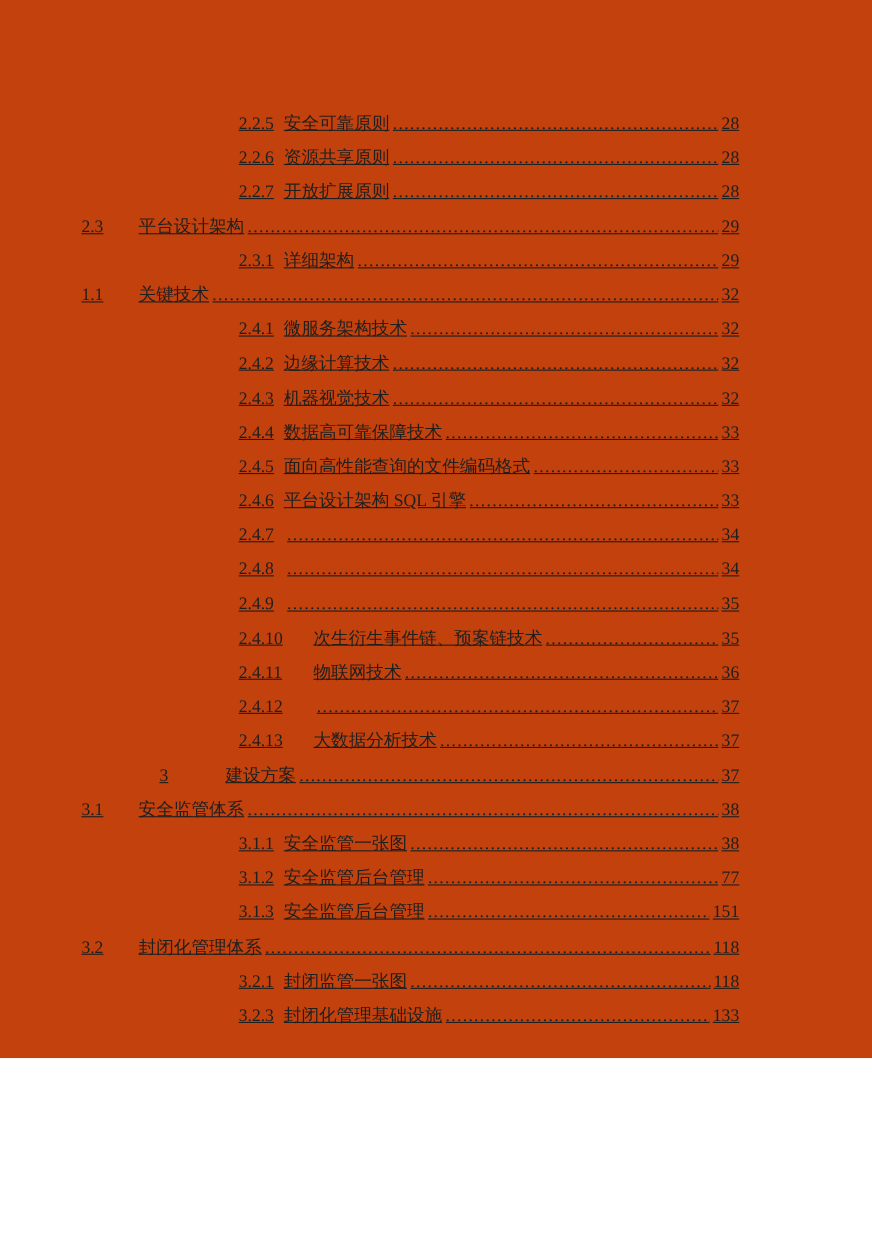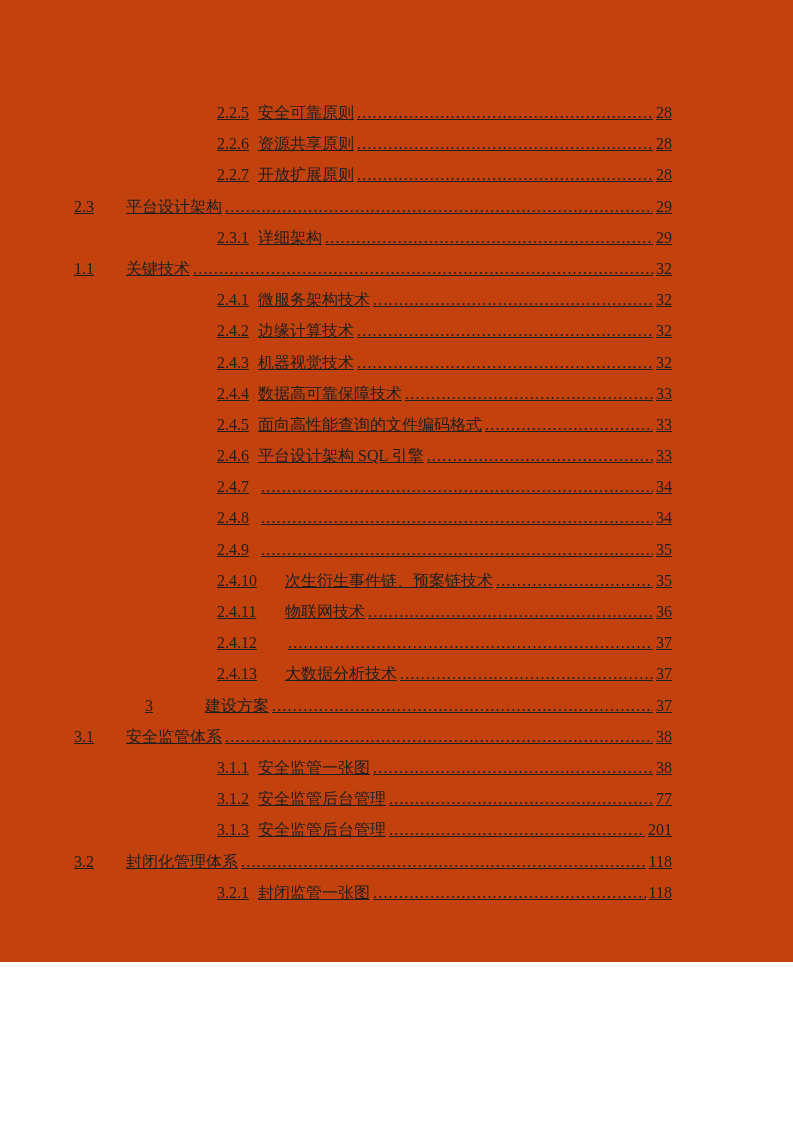--- a/index.html
+++ b/index.html
@@ -215,32 +215,38 @@
     <span class="num">3.1.2</span>
     <span class="title">安全监管后台管理</span>
     <span class="leader"></span>
     <span class="page">77</span>
   </div>
 
   <div class="toc-row lvl3">
     <span class="num">3.1.3</span>
     <span class="title">安全监管后台管理</span>
     <span class="leader"></span>
-    <span class="page">201</span>
+    <span class="page">151</span>
   </div>
 
   <div class="toc-row lvl2">
     <span class="num">3.2</span>
     <span class="title">封闭化管理体系</span>
     <span class="leader"></span>
     <span class="page">118</span>
   </div>
 
   <div class="toc-row lvl3">
     <span class="num">3.2.1</span>
     <span class="title">封闭监管一张图</span>
     <span class="leader"></span>
     <span class="page">118</span>
   </div>
 
 
+  <div class="toc-row lvl3">
+    <span class="num">3.2.3</span>
+    <span class="title">封闭化管理基础设施</span>
+    <span class="leader"></span>
+    <span class="page">133</span>
+  </div>
 </div>
 </div>
 
 </body></html>

